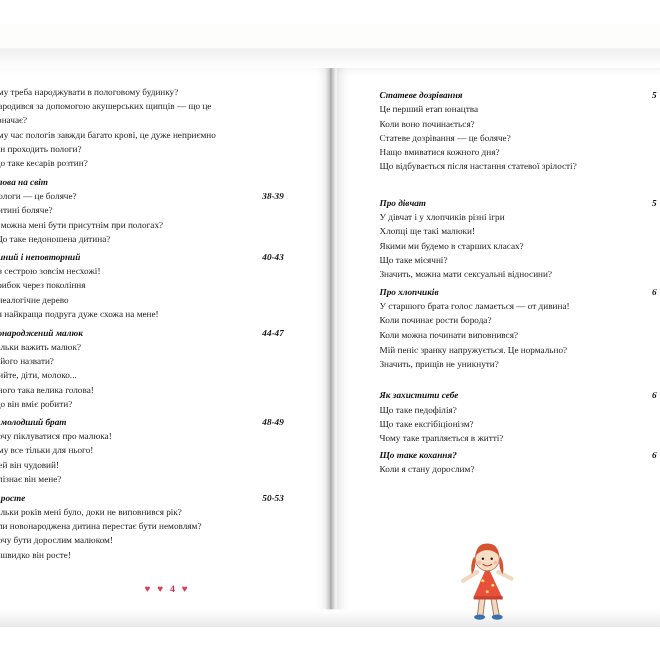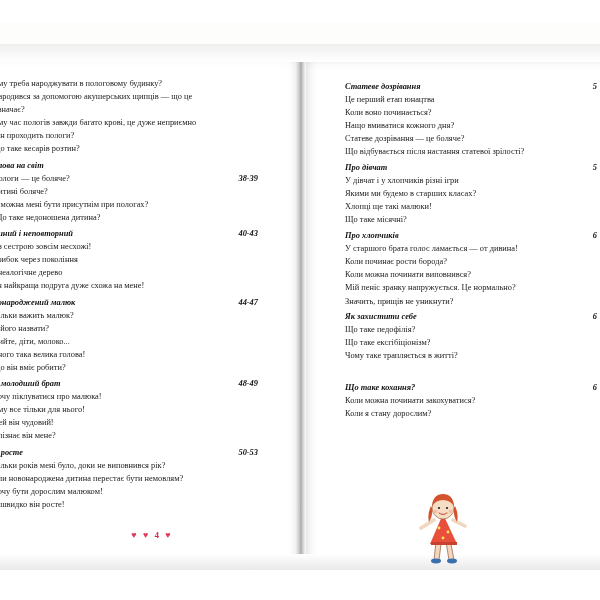--- a/index.html
+++ b/index.html
@@ -167,40 +167,40 @@
         <div class="line"><span>кільки років мені було, доки не виповнився рік?</span></div>
         <div class="line"><span>оли новонароджена дитина перестає бути немовлям?</span></div>
         <div class="line"><span> хочу бути дорослим малюком!</span></div>
         <div class="line"><span>к швидко він росте!</span></div>
       </div>
 
     <div class="col col-right" id="col-right">
         <div class="line heading"><span>Статеве дозрівання</span><span class="pg">5</span></div>
         <div class="line"><span>Це перший етап юнацтва</span></div>
         <div class="line"><span>Коли воно починається?</span></div>
+        <div class="line"><span>Статеве дозрівання — це боляче?</span></div>
         <div class="line"><span>Нащо вмиватися кожного дня?</span></div>
-        <div class="line"><span>Статеве дозрівання — це боляче?</span></div>
         <div class="line"><span>Що відбувається після настання статевої зрілості?</span></div>
-        <div class="line heading" style="margin-top: 2px;"><span>Про дівчат</span><span class="pg">5</span></div>
+        <div class="line heading" style="margin-top: 19px;"><span>Про дівчат</span><span class="pg">5</span></div>
         <div class="line"><span>У дівчат і у хлопчиків різні ігри</span></div>
+        <div class="line"><span>Хлопці ще такі малюки!</span></div>
         <div class="line"><span>Якими ми будемо в старших класах?</span></div>
-        <div class="line"><span>Хлопці ще такі малюки!</span></div>
         <div class="line"><span>Що таке місячні?</span></div>
+        <div class="line"><span>Значить, можна мати сексуальні відносини?</span></div>
         <div class="line heading" style="margin-top: 3px;"><span>Про хлопчиків</span><span class="pg">6</span></div>
         <div class="line"><span>У старшого брата голос ламається — от дивина!</span></div>
         <div class="line"><span>Коли починає рости борода?</span></div>
         <div class="line"><span>Коли можна починати виповнився?</span></div>
         <div class="line"><span>Мій пеніс зранку напружується. Це нормально?</span></div>
         <div class="line"><span>Значить, прищів не уникнути?</span></div>
-        <div class="line heading" style="margin-top: 2px;"><span>Як захистити себе</span><span class="pg">6</span></div>
+        <div class="line heading" style="margin-top: 15px;"><span>Як захистити себе</span><span class="pg">6</span></div>
         <div class="line"><span>Що таке педофілія?</span></div>
         <div class="line"><span>Що таке ексгібіціонізм?</span></div>
         <div class="line"><span>Чому таке трапляється в житті?</span></div>
-        <div class="line heading" style="margin-top: 19px;"><span>Що таке кохання?</span><span class="pg">6</span></div>
-        <div class="line"><span>Коли можна починати закохуватися?</span></div>
+        <div class="line heading" style="margin-top: 2px;"><span>Що таке кохання?</span><span class="pg">6</span></div>
         <div class="line"><span>Коли я стану дорослим?</span></div>
       </div>
 
     <div class="footer-hearts">
       <span>♥ ♥</span>
       <span class="num">4</span>
       <span>♥</span>
     </div>
 
     <svg class="illus" viewBox="0 0 80 72">

